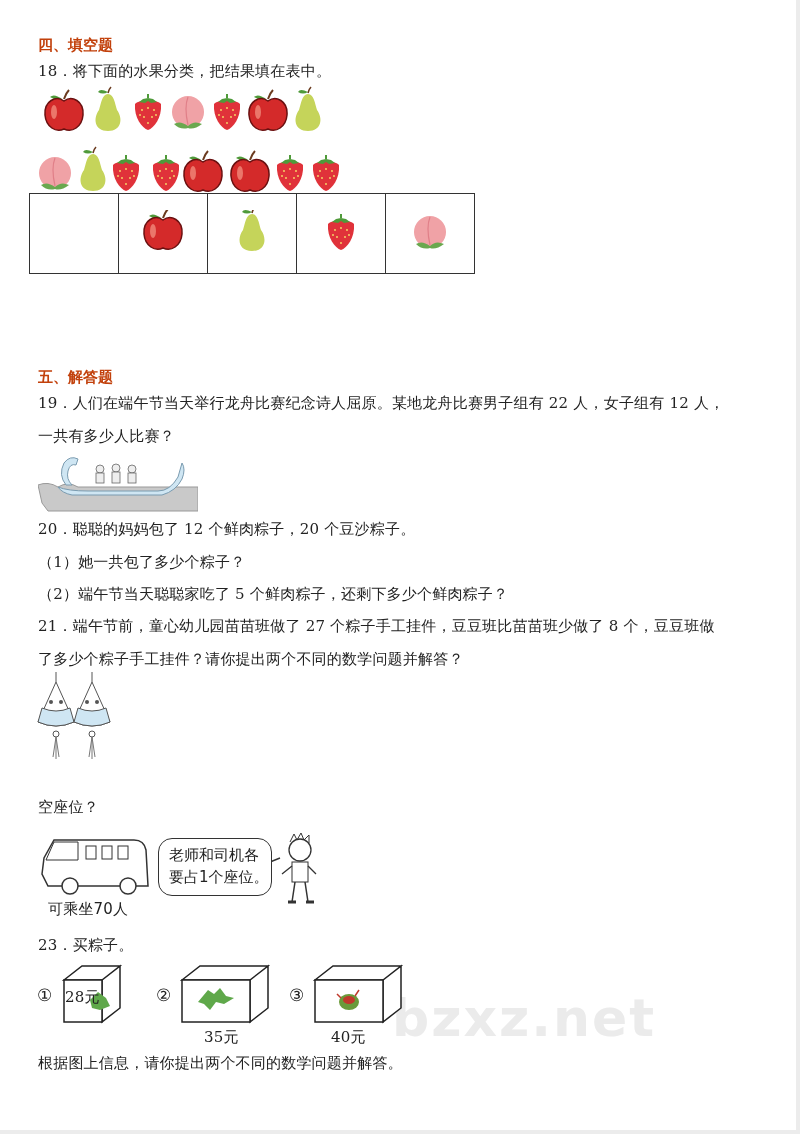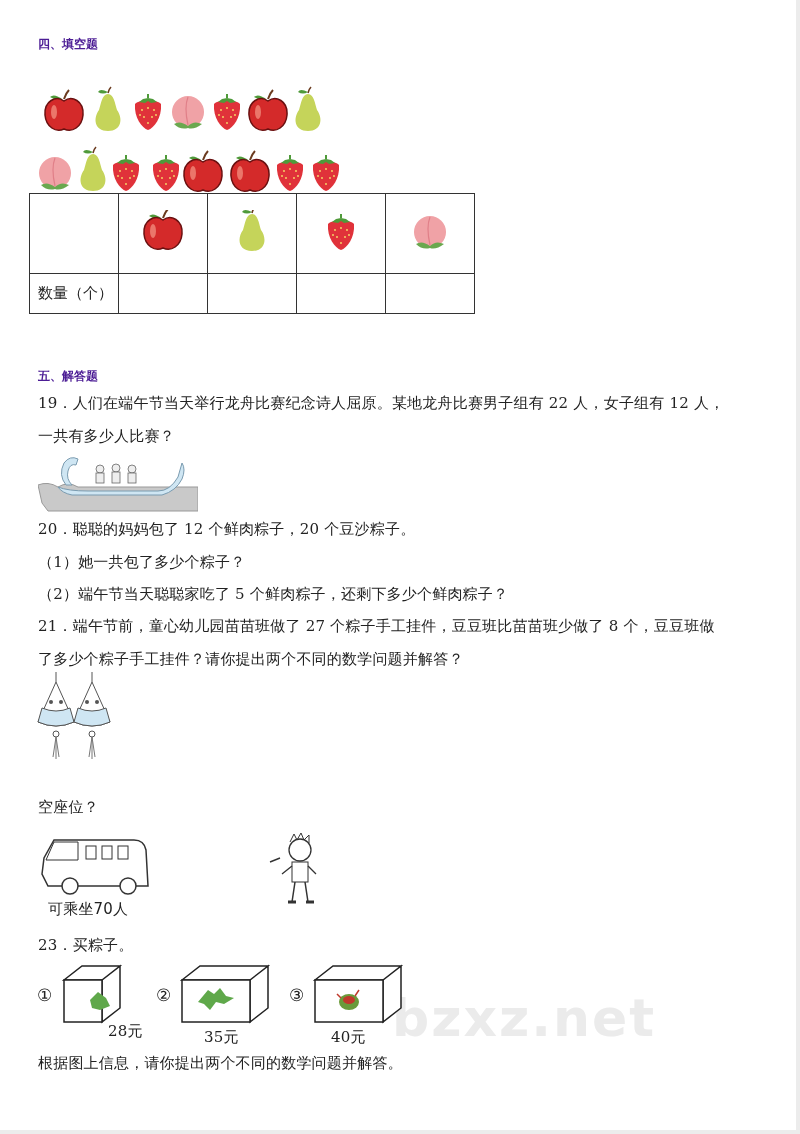--- a/index.html
+++ b/index.html
@@ -4,39 +4,40 @@
 <style>
   html, body { margin:0; padding:0; }
   body {
     width:800px; height:1134px; background:#ececec; position:relative; overflow:hidden;
     font-family: "DejaVu Serif", "Liberation Serif", serif; color:#222;
   }
   .page {
     position:absolute; left:0; top:0; width:796px; height:1130px; background:#fff;
   }
   .abs { position:absolute; }
-  .h { font-family:"DejaVu Sans","Liberation Sans",sans-serif; font-weight:bold; font-size:12px; color:#4c1d95; }
+  .h { font-family:"DejaVu Sans","Liberation Sans",sans-serif; font-weight:bold; font-size:15px; color:#c2410c; }
   .t { font-size:15px; white-space:nowrap; color:#222; letter-spacing:0.2px; }
   table.ft { position:absolute; left:29px; top:193px; border-collapse:collapse; }
   table.ft td { border:1.5px solid #333; padding:0; }
   .lbl { font-size:15px; color:#222; padding-left:8px !important; }
   .wm { position:absolute; left:392px; top:992px; font-family:"DejaVu Sans","Liberation Sans",sans-serif;
         font-weight:bold; font-size:52px; color:#ebebeb; letter-spacing:2px; line-height:1; z-index:0; }
   .bubble { position:absolute; left:158px; top:838px; width:112px; height:56px; border:1.5px solid #333; border-radius:14px; background:#fff; }
   .bubble span { display:block; font-family:"DejaVu Sans","Liberation Sans",sans-serif; font-size:15px; padding-left:10px; line-height:22px; }
   .z { z-index:1; }
 </style>
 </head>
 <body>
 
 <div class="page">
 
   <div class="wm">bzxz.net</div>
 
   <div class="abs h z" style="left:38px;top:36px;">四、填空题</div>
+  <div class="abs t z" style="left:38px;top:62px;">18．将下面的水果分类，把结果填在表中。</div>
 
   <svg class="abs" style="left:0;top:86px;" width="480" height="110">
     <defs>
       <g id="apple">
         <path d="M0,-14 q2,-6 5,-9" stroke="#6b3b1f" stroke-width="2" fill="none"></path>
         <path d="M-2,-14 q-8,-6 -12,-2 q6,4 12,2z" fill="#4f9a3a"></path>
         <path d="M0,-12 C-8,-18 -20,-12 -19,2 C-18,14 -8,20 0,16 C8,20 18,14 19,2 C20,-12 8,-18 0,-12z" fill="#d42a2a" stroke="#6a1010" stroke-width="1.5"></path>
         <ellipse cx="-10" cy="-1" rx="3" ry="7" fill="#f08a7a" opacity="0.8"></ellipse>
       </g>
       <g id="pear">
@@ -104,27 +105,20 @@
         <svg width="44" height="44" viewBox="-22 -22 44 44">
               <use href="#strawberry"></use>
             </svg>
       </td>
       <td style="width:88px;text-align:center;">
         <svg width="44" height="44" viewBox="-22 -22 44 44">
               <use href="#peach"></use>
             </svg>
       </td>
     </tr>
-    <tr style="height:40px;">
-      <td class="lbl">数量（个）</td>
-      <td></td>
-      <td></td>
-      <td></td>
-      <td></td>
-    </tr>
   </tbody>
     </table>
 
   <div class="abs h z" style="left:38px;top:368px;">五、解答题</div>
 
   <div class="abs t z" style="left:38px;top:394px;">19．人们在端午节当天举行龙舟比赛纪念诗人屈原。某地龙舟比赛男子组有 22 人，女子组有 12 人，</div>
   <div class="abs t z" style="left:38px;top:427px;">一共有多少人比赛？</div>
   <svg class="abs" style="left:38px;top:455px;" width="160" height="58">
     <path d="M0,30 q10,-4 20,2 q10,-6 20,0 l120,0 l0,24 l-150,0 l-6,-8z" fill="#c9c9c9" stroke="#999" stroke-width="1"></path>
     <path d="M20,32 q10,4 30,4 l70,0 q12,0 20,-14 l4,-14 q4,6 0,16 q-6,12 -20,16 l-90,0 q-10,-2 -14,-8z" fill="#cfe6f3" stroke="#7a9bb0" stroke-width="1"></path>
@@ -162,39 +156,43 @@
   <svg class="abs" style="left:40px;top:836px;" width="110" height="62">
     <path d="M14,4 l80,0 q10,0 12,10 l2,36 l-100,0 l-6,-12 l2,-16z" fill="#fff" stroke="#333" stroke-width="1.5"></path>
     <rect x="46" y="10" width="10" height="13" fill="none" stroke="#333"></rect>
     <rect x="62" y="10" width="10" height="13" fill="none" stroke="#333"></rect>
     <rect x="78" y="10" width="10" height="13" fill="none" stroke="#333"></rect>
     <path d="M14,6 l-8,18 l32,0 l0,-18z" fill="none" stroke="#333"></path>
     <circle cx="30" cy="50" r="8" fill="#fff" stroke="#333" stroke-width="1.5"></circle>
     <circle cx="88" cy="50" r="8" fill="#fff" stroke="#333" stroke-width="1.5"></circle>
   </svg>
   <div class="abs t z" style="left:48px;top:900px;font-family:'DejaVu Sans','Liberation Sans',sans-serif;">可乘坐70人</div>
+  <div class="bubble z">
+    <span style="margin-top:5px;">老师和司机各</span>
+    <span>要占1个座位。</span>
+  </div>
   <svg class="abs" style="left:268px;top:832px;" width="60" height="80">
     <path d="M2,30 l10,-4" stroke="#333" stroke-width="1.5"></path>
     <circle cx="32" cy="18" r="11" fill="#fff" stroke="#333" stroke-width="1.3"></circle>
     <path d="M22,10 l4,-8 l3,6 l4,-7 l3,7 l5,-5 l0,8" fill="none" stroke="#333"></path>
     <rect x="24" y="30" width="16" height="20" fill="#fff" stroke="#333"></rect>
     <path d="M24,34 l-10,8 M40,34 l8,8" stroke="#333" stroke-width="1.3"></path>
     <path d="M27,50 l-3,20 M37,50 l3,20" stroke="#333" stroke-width="1.5"></path>
     <path d="M20,70 l8,0 M38,70 l8,0" stroke="#333" stroke-width="3"></path>
   </svg>
 
   <div class="abs t z" style="left:38px;top:936px;">23．买粽子。</div>
 
   <div class="abs t z" style="left:37px;top:985px;font-size:17px;">①</div>
   <svg class="abs z" style="left:62px;top:964px;" width="62" height="62">
     <path d="M2,16 l18,-14 l38,0 l-18,14z M40,16 l18,-14 l0,42 l-18,14z" fill="#fff" stroke="#222" stroke-width="1.5"></path>
     <rect x="2" y="16" width="38" height="42" fill="#fff" stroke="#222" stroke-width="1.5"></rect>
     <path d="M28,36 l8,-8 l8,6 l4,8 l-10,4 l-8,-2z" fill="#5fa84a"></path>
   </svg>
-  <div class="abs t z" style="left:65px;top:1022px;margin-left:43px;">28元</div>
+  <div class="abs t z" style="left:65px;top:988px;">28元</div>
 
   <div class="abs t z" style="left:156px;top:985px;font-size:17px;">②</div>
   <svg class="abs z" style="left:180px;top:964px;" width="92" height="62">
     <path d="M2,16 l18,-14 l68,0 l-18,14z M70,16 l18,-14 l0,42 l-18,14z" fill="#fff" stroke="#222" stroke-width="1.5"></path>
     <rect x="2" y="16" width="68" height="42" fill="#fff" stroke="#222" stroke-width="1.5"></rect>
     <path d="M18,38 l10,-12 l6,4 l6,-6 l6,8 l8,2 l-10,6 l-8,-2 l-6,8 l-6,-6z" fill="#5fa84a"></path>
   </svg>
   <div class="abs t z" style="left:204px;top:1028px;">35元</div>
 
   <div class="abs t z" style="left:289px;top:985px;font-size:17px;">③</div>

